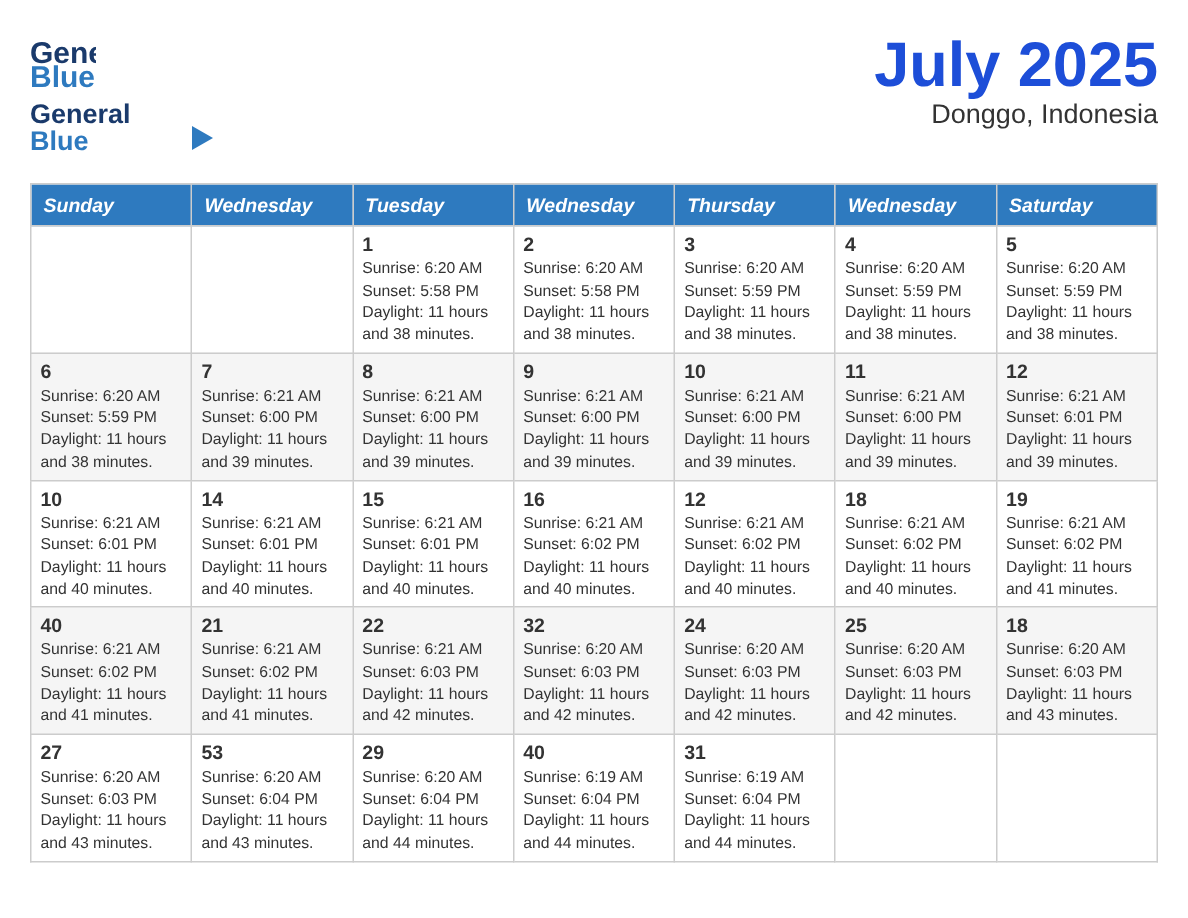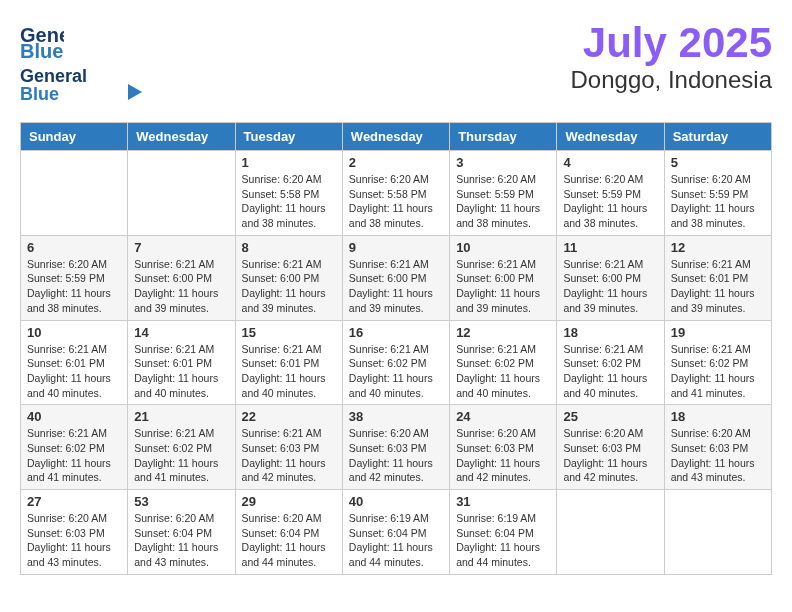--- a/index.html
+++ b/index.html
@@ -20,40 +20,41 @@
       display: flex;
       flex-direction: column;
       align-items: flex-start;
     }
     .title-block {
       text-align: right;
     }
     .month-title {
       font-size: 42px;
       font-weight: bold;
-      color: #8b5cf6;
+      color: #1d4ed8;
       line-height: 1.1;
     }
     .location-title {
-      font-size: 24px;
+      font-size: 18px;
       color: #333;
     }
     .calendar {
       width: 100%;
       border-collapse: collapse;
       border: 1px solid #ccc;
     }
     .calendar th {
       background: #2e7abf;
       color: #fff;
       font-size: 13px;
       font-weight: bold;
       padding: 6px 8px;
       text-align: left;
       border: 1px solid #ccc;
+      font-style: italic;
     }
     .calendar td {
       width: 107px;
       vertical-align: top;
       padding: 4px 6px;
       border: 1px solid #ccc;
       font-size: 11px;
       color: #333;
       min-height: 80px;
       background: #fff;
@@ -250,21 +251,21 @@
 Sunset: 6:02 PM
 Daylight: 11 hours and 41 minutes.</div>
         </td>
         <td>
           <span class="day-number">22</span>
           <div class="cell-content" style="white-space: pre-line;">Sunrise: 6:21 AM
 Sunset: 6:03 PM
 Daylight: 11 hours and 42 minutes.</div>
         </td>
         <td>
-          <span class="day-number">38</span>
+          <span class="day-number">32</span>
           <div class="cell-content" style="white-space: pre-line;">Sunrise: 6:20 AM
 Sunset: 6:03 PM
 Daylight: 11 hours and 42 minutes.</div>
         </td>
         <td>
           <span class="day-number">24</span>
           <div class="cell-content" style="white-space: pre-line;">Sunrise: 6:20 AM
 Sunset: 6:03 PM
 Daylight: 11 hours and 42 minutes.</div>
         </td>

